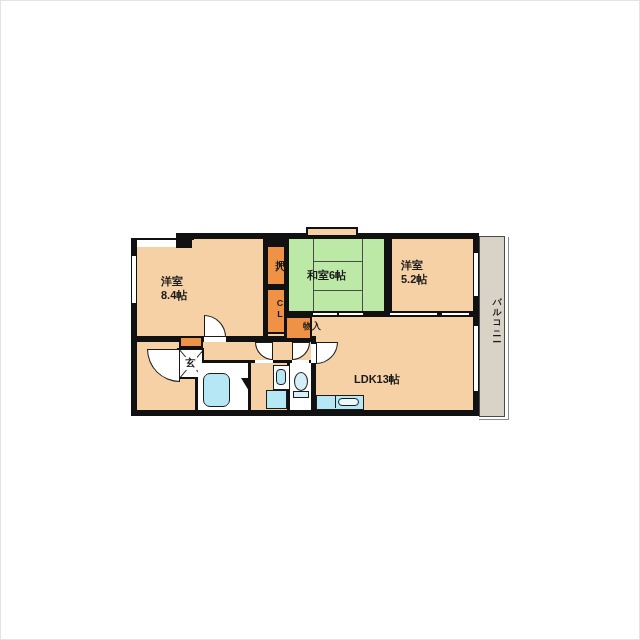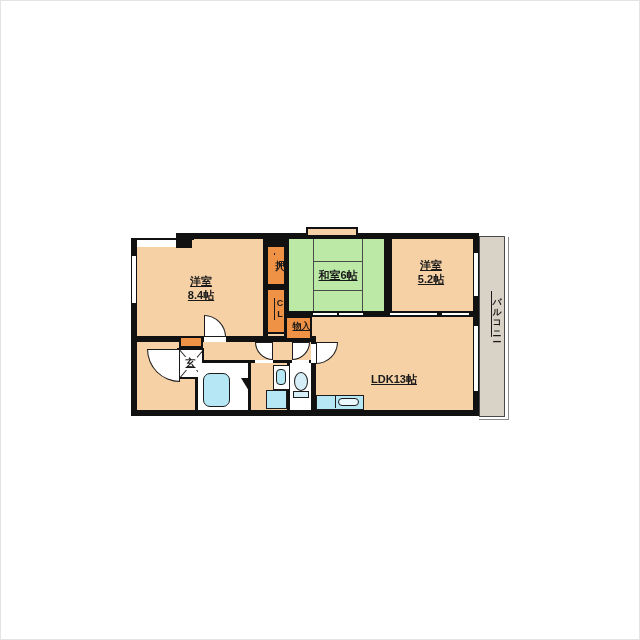--- a/index.html
+++ b/index.html
@@ -17,22 +17,22 @@
   .balconyfill{background:#d9d2c7;}
   
   .win-v{background:#fff;border-left:1px solid #111;border-right:1px solid #111;}
   .win-h{background:#fff;border-top:1px solid #111;border-bottom:1px solid #111;}
   
   .arc{background:#fff;border:1.5px solid #1a1a1a;}
   .arc-tr{border-radius:0 100% 0 0;}
   .arc-bl{border-radius:0 0 0 100%;}
   .arc-br{border-radius:0 0 100% 0;}
   
-  .lbl{font-size:10px;font-weight:bold;line-height:1.25;text-align:center;
-       white-space:nowrap;color:#1a1a1a;text-decoration:underline;}
+  .lbl{font-size:10px;font-weight:bold;line-height:1.25;
+       white-space:nowrap;color:#1a1a1a;}
   .lbl-lg{font-size:11px;}
   .vtext{writing-mode:vertical-rl;text-orientation:upright;letter-spacing:1px;}
   .fix{border:1.5px solid #1b1b1b;}
   .genkan-box{background:#fff;border:2px solid #111;overflow:hidden;}
   .diag{position:absolute;width:1px;height:40px;background:#333;left:12px;top:-6px;}
   .genkan-ch{position:relative;background:#fff;padding:0 1px;z-index:2;}
   .tri{width:0;height:0;border-right:8px solid #111;border-bottom:13px solid transparent;}
 </style>
 </head>
 <body>
@@ -130,17 +130,17 @@
 
   <div class="abs lbl vtext" style="left:266px;top:297px;width:18px;font-size:9px;">CL</div>
 
   <div class="abs lbl lbl-lg" style="left:306px;top:268px;width:62px;">和室6帖</div>
 
   <div class="abs lbl lbl-lg" style="left:400px;top:258px;width:60px;">
     <div>洋室</div>
     <div>5.2帖</div>
   </div>
 
-  <div class="abs lbl" style="left:288px;top:320px;width:25px;font-size:9px;">物入</div>
+  <div class="abs lbl" style="left:302px;top:320px;width:25px;font-size:9px;">物入</div>
 
   <div class="abs lbl lbl-lg" style="left:353px;top:372px;width:80px;">LDK13帖</div>
 
 </div>
 
 </body></html>

